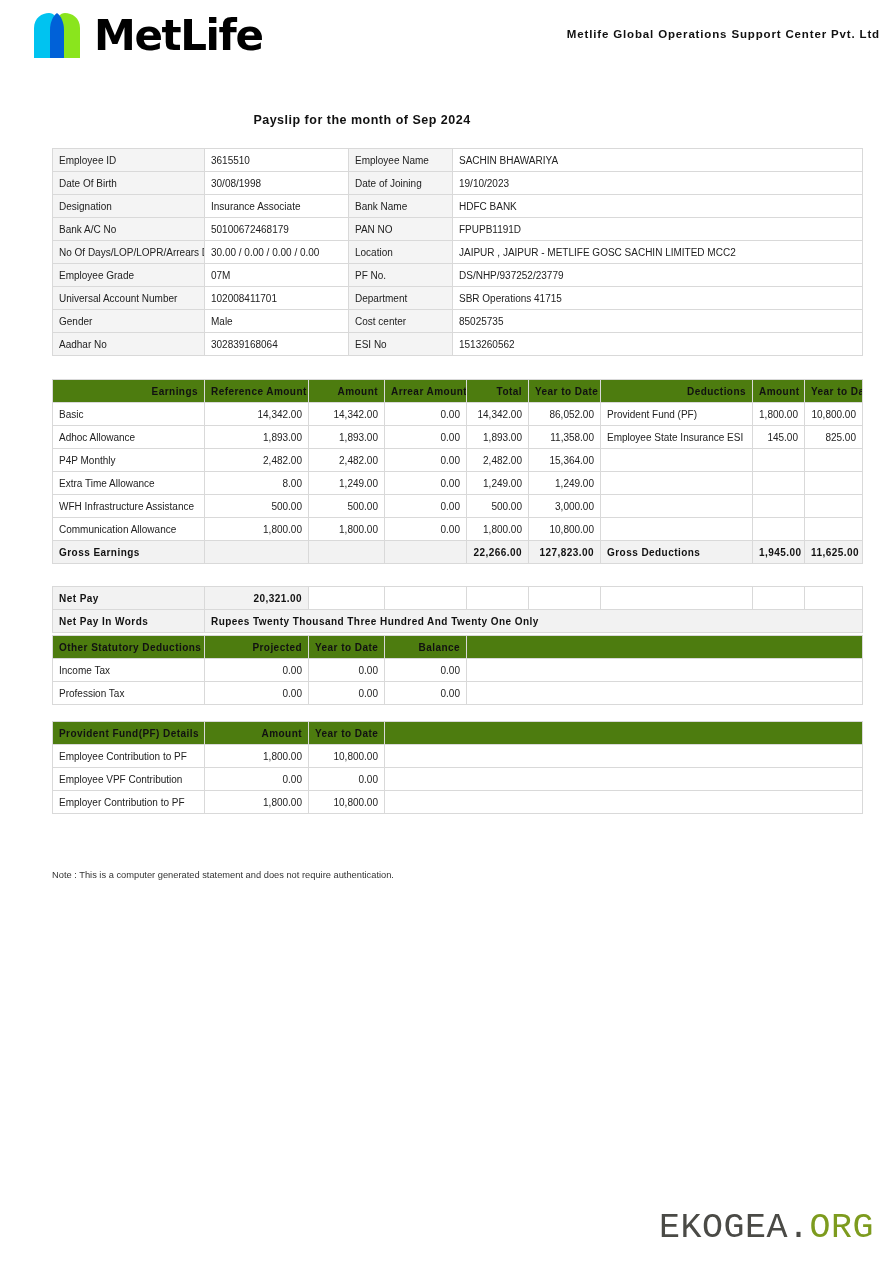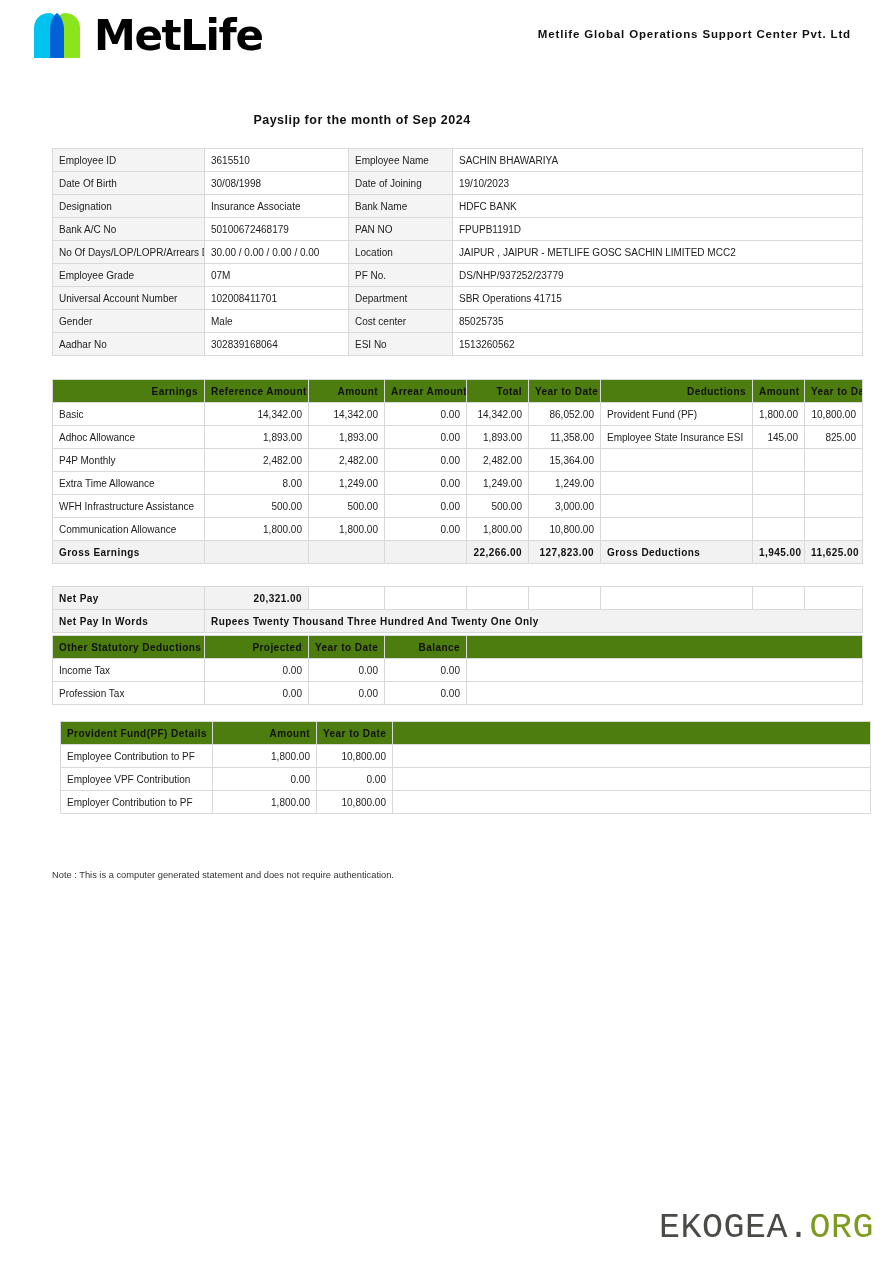--- a/index.html
+++ b/index.html
@@ -41,21 +41,21 @@
     font-family: "DejaVu Sans", sans-serif;
     font-size: 42px;
     font-weight: bold;
     letter-spacing: -1.4px;
     color: #000000;
     margin-left: 12px;
     line-height: 48px;
   }
   .company-name {
     position: absolute;
-    right: 41px;
+    right: 12px;
     top: 28px;
     font-size: 11.5px;
     font-weight: bold;
     letter-spacing: 0.85px;
     color: #111111;
     white-space: nowrap;
   }
 
   
   .payslip-title {
@@ -379,21 +379,21 @@
         </tr>
       </tbody>
     <tbody>
       <tr class="spacer-row">
         <td colspan="5"></td>
       </tr>
     </tbody>
   </table>
 </div>
 
-<div class="sheet" style="top:721px;margin-left:8px;">
+<div class="sheet" style="top:721px;">
   <table class="grid">
     <colgroup>
       <col style="width:152px">
         <col style="width:104px">
         <col style="width:76px">
         <col style="width:478px">
     </colgroup>
     <tbody>
       <tr>
         <td class="hdr">Provident Fund(PF) Details</td>

